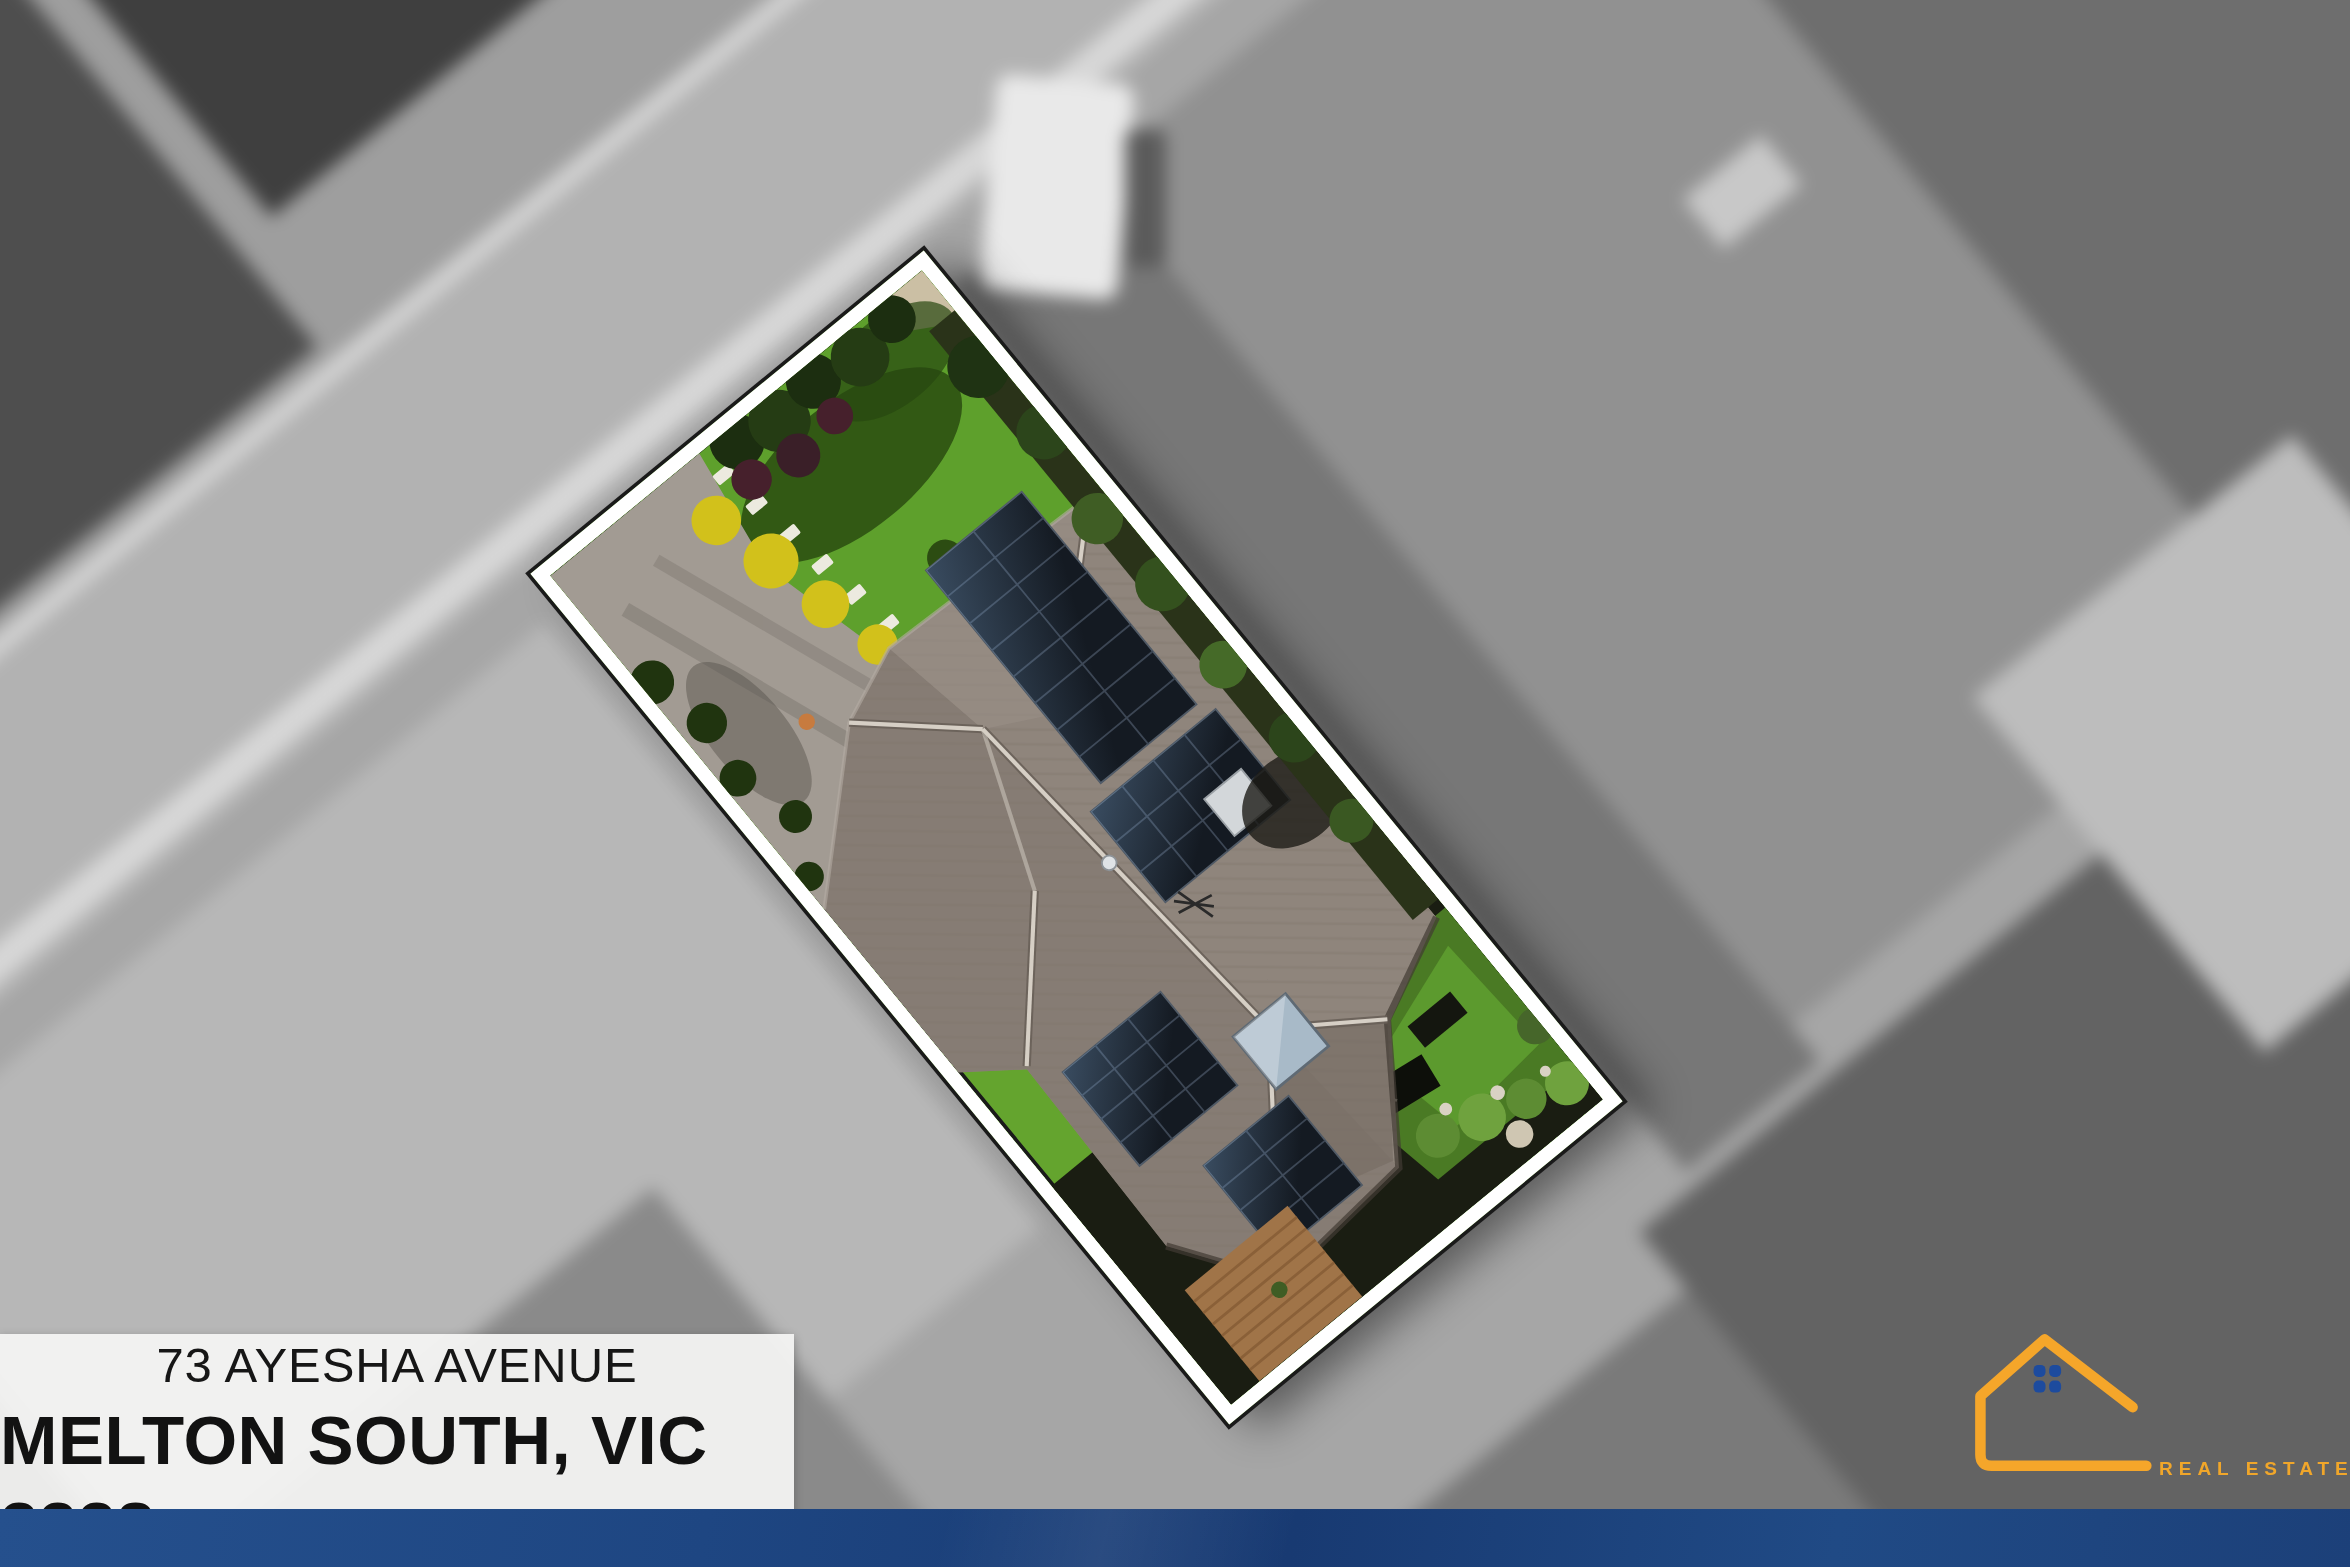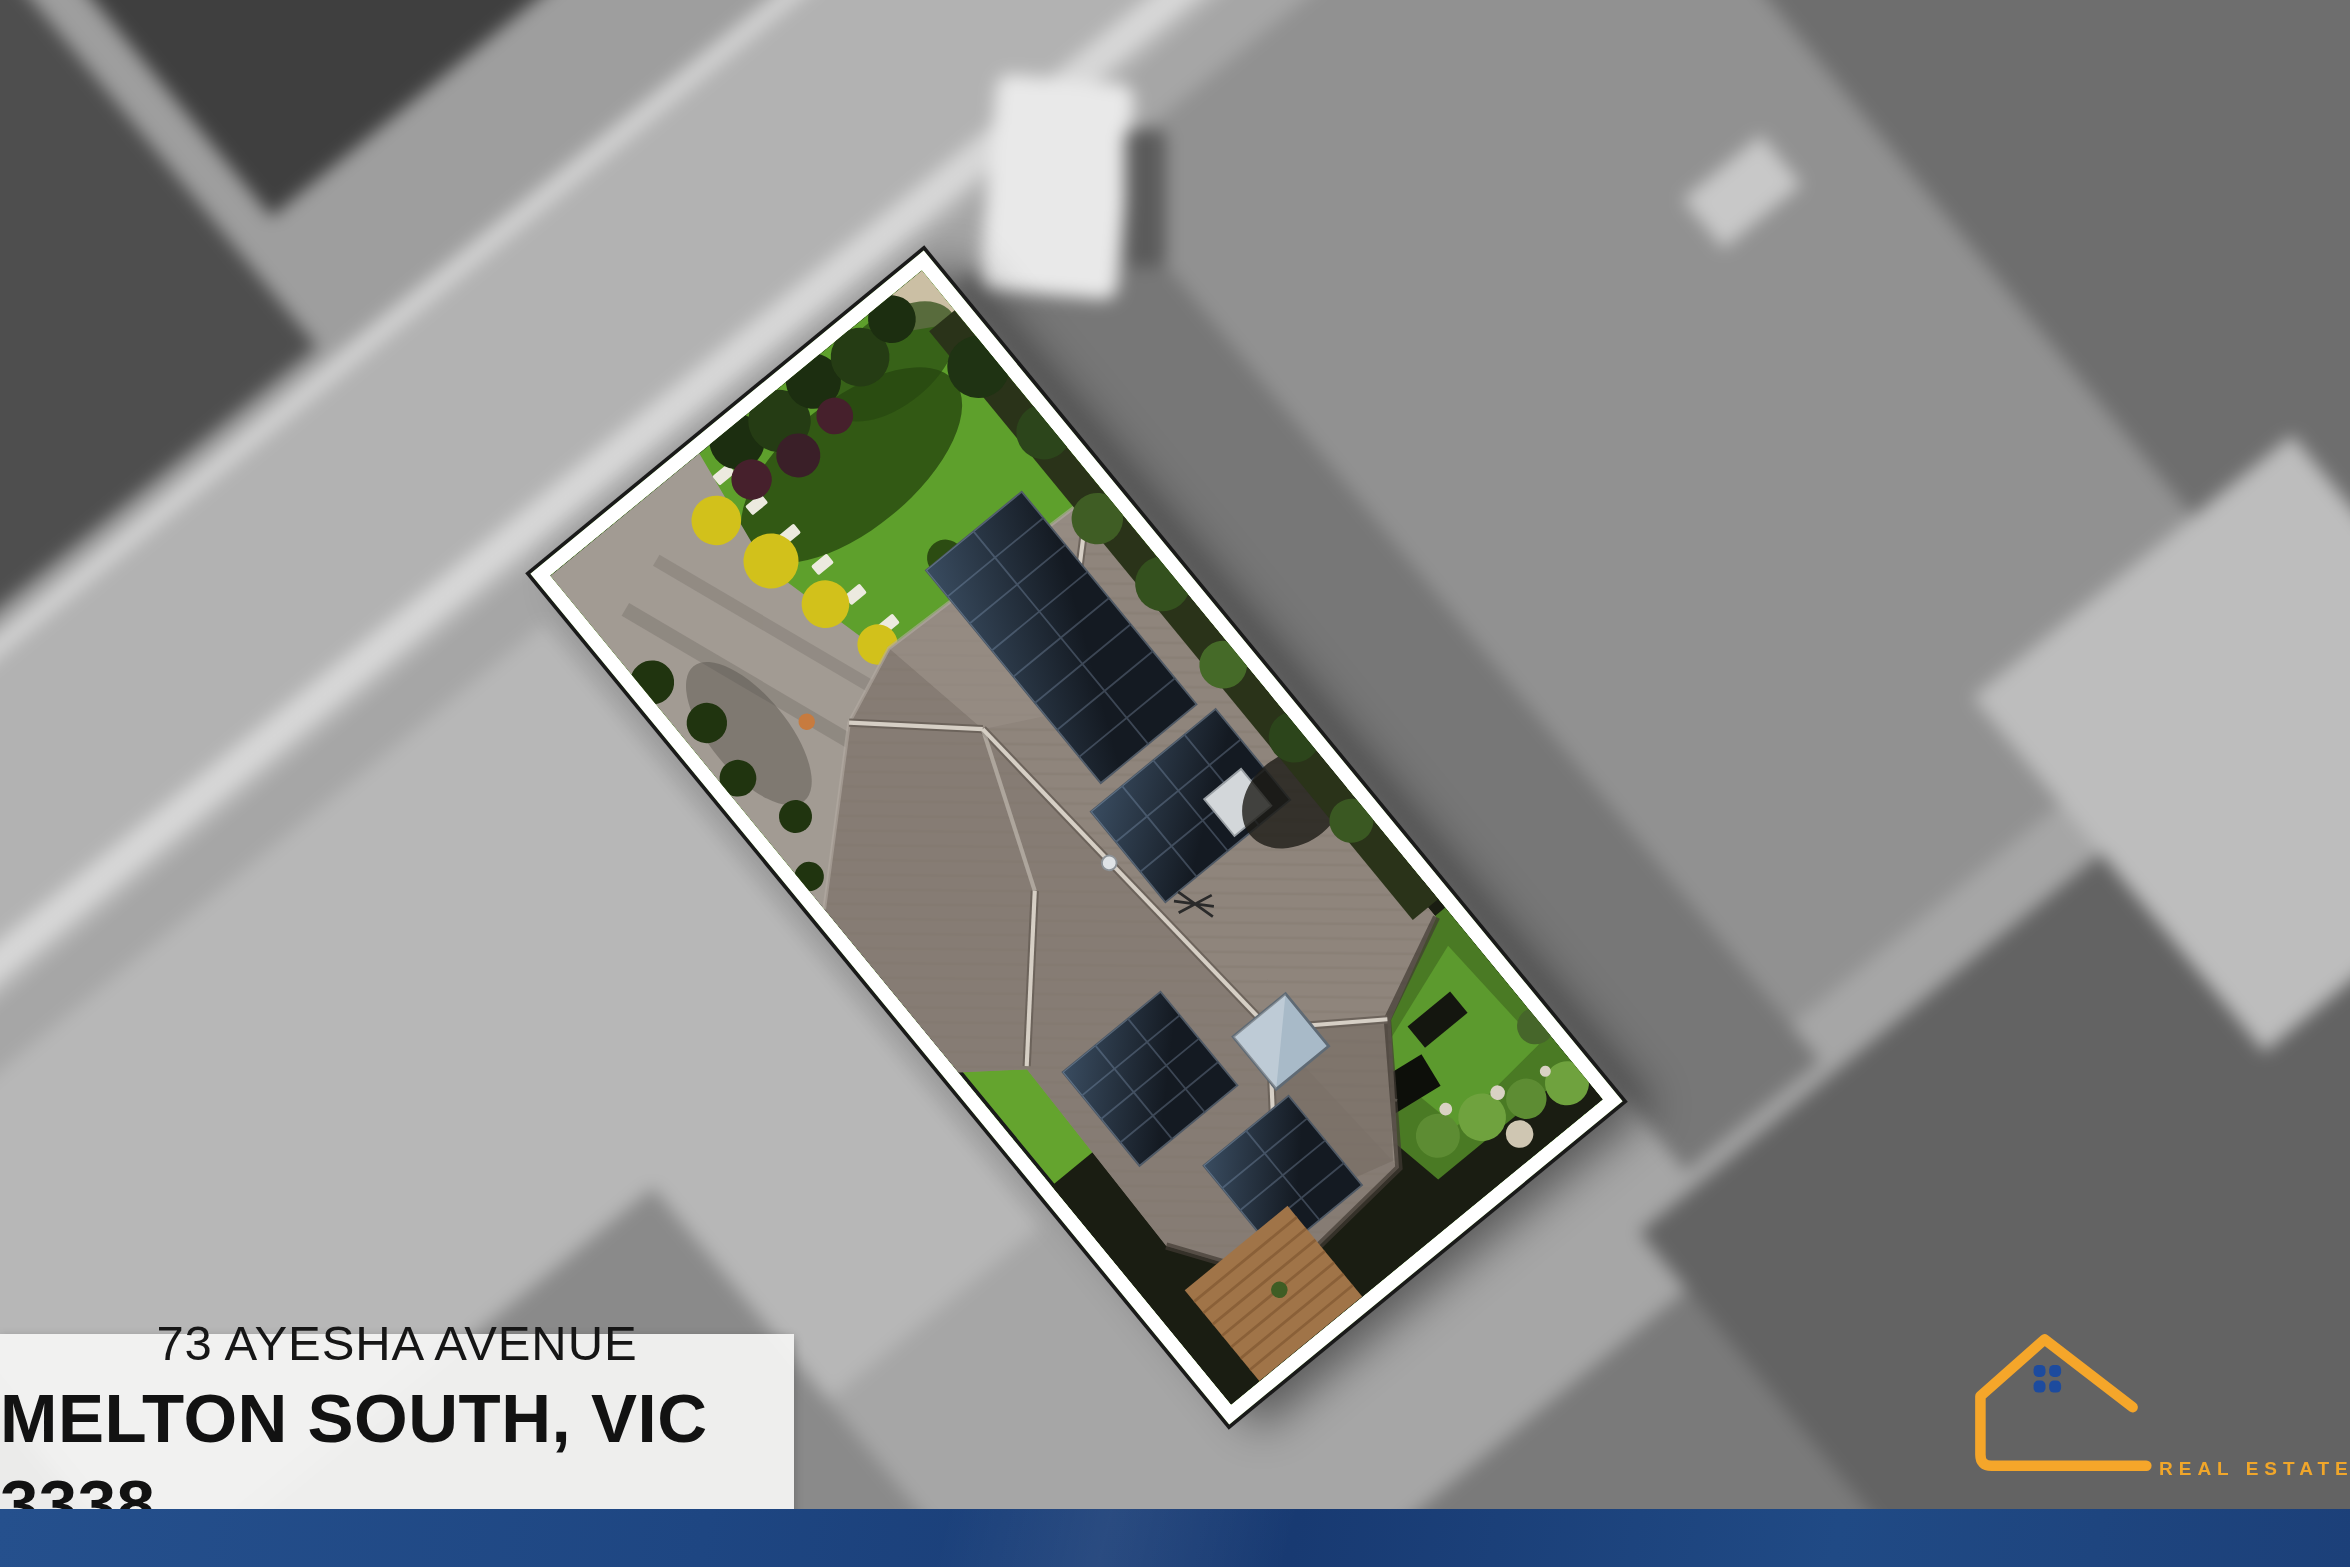--- a/index.html
+++ b/index.html
@@ -28,21 +28,21 @@
     background:#64a42e;
     z-index:2;
   }
   .property-frame svg{display:block;}
 
   
   .address-card{
     position:absolute;left:0;top:1334px;width:794px;height:192px;
     background:rgba(243,243,242,.95);
     z-index:3;
-    display:flex;flex-direction:column;align-items:center;justify-content:center;
+    display:flex;flex-direction:column;align-items:center;justify-content:flex-start;
     box-shadow:0 2.8px 9.2px rgba(0,0,0,.25);
   }
   .address-line-1{
     font-size:49px;font-weight:400;color:#161616;letter-spacing:0.9px;line-height:1.3;
   }
   .address-line-2{
     font-size:69px;font-weight:700;color:#121212;letter-spacing:0.5px;line-height:1.25;
   }
 
   

